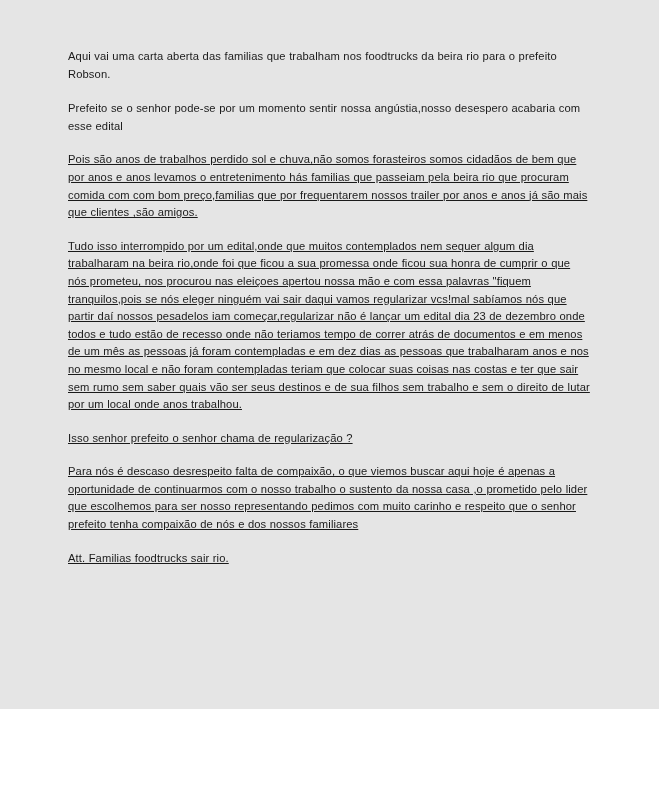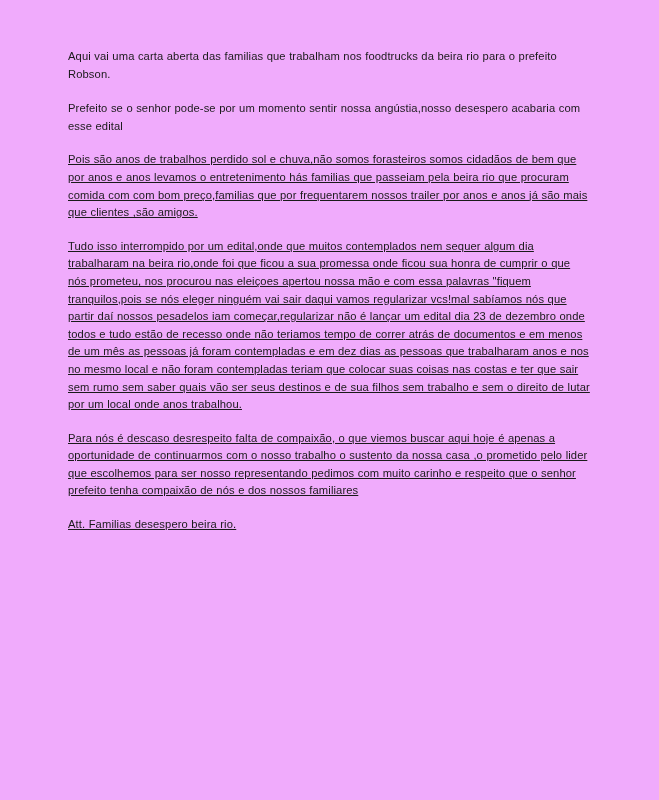--- a/index.html
+++ b/index.html
@@ -7,22 +7,22 @@
     padding: 0;
     background: #ffffff;
   }
   body {
     font-family: "Liberation Sans", sans-serif;
     color: #000000;
   }
   .page {
     position: relative;
     width: 659px;
-    height: 800px;
-    background: #f0abfc;
+    height: 709px;
+    background: #e5e5e5;
     overflow: hidden;
     box-sizing: border-box;
   }
   .doc-body {
     position: absolute;
     left: 68px;
     top: 48px;
     width: 522px;
   }
   .para {
@@ -45,16 +45,17 @@
 </head>
 <body>
 
 <div class="page">
   <div class="doc-body">
     <p class="para">Aqui vai uma carta aberta das familias que trabalham nos foodtrucks da beira rio para o prefeito Robson.</p>
     <div class="spacer-lg"></div>
     <p class="para">Prefeito se o senhor pode-se  por um momento sentir nossa angústia,nosso desespero acabaria com esse edital</p>
     <p class="para">Pois são anos de trabalhos perdido sol e chuva,não somos forasteiros somos cidadãos de bem que por anos e anos levamos o entretenimento hás familias que passeiam pela beira rio que procuram comida com com bom preço,familias que por frequentarem nossos trailer por anos e anos já são mais que clientes ,são amigos.</p>
     <p class="para">Tudo isso interrompido por um edital,onde que muitos contemplados nem sequer algum dia trabalharam na beira rio,onde foi que ficou a sua promessa onde ficou sua honra de cumprir o que nós prometeu, nos procurou nas eleiçoes apertou nossa mão e com essa palavras "fiquem tranquilos,pois se nós eleger ninguém vai sair daqui vamos regularizar vcs!mal sabíamos nós que partir daí nossos pesadelos iam começar,regularizar não é lançar um edital dia 23 de dezembro onde todos e tudo estão de recesso onde não teriamos tempo de correr atrás de documentos e em menos de um mês as pessoas já  foram contempladas e em dez dias as pessoas que trabalharam anos e nos no mesmo local e não foram contempladas teriam que  colocar suas coisas nas costas e ter que sair sem rumo sem saber quais vão ser seus destinos e de sua filhos sem trabalho e sem o direito de lutar por um local onde anos trabalhou.</p>
+    <p class="para">Isso senhor prefeito o senhor chama de regularização ?</p>
     <p class="para">Para nós é descaso desrespeito falta de compaixão, o que viemos buscar aqui hoje é apenas a oportunidade de continuarmos com o nosso trabalho o sustento da nossa casa ,o prometido pelo lider que escolhemos para ser nosso representando pedimos com muito carinho e respeito que o senhor prefeito tenha compaixão de nós e dos nossos familiares</p>
-    <p class="para">Att. Familias desespero beira rio.</p>
+    <p class="para">Att. Familias foodtrucks sair rio.</p>
   </div>
 </div>
 
 </body></html>

